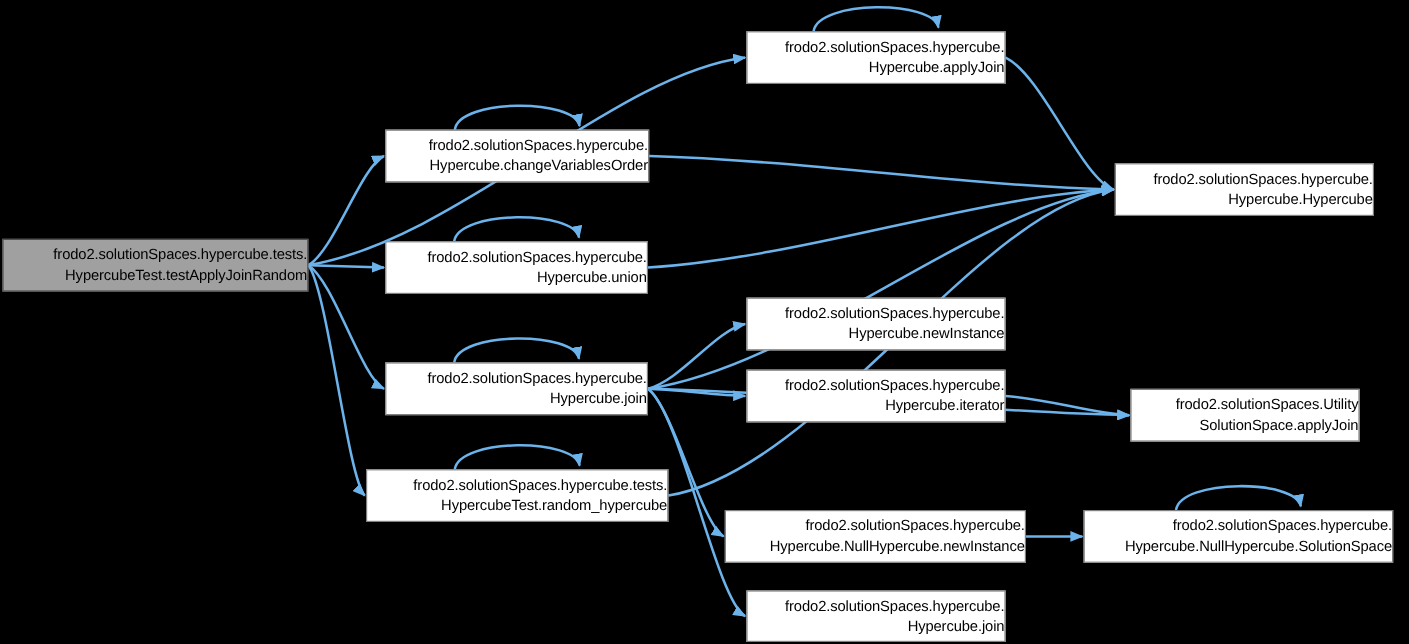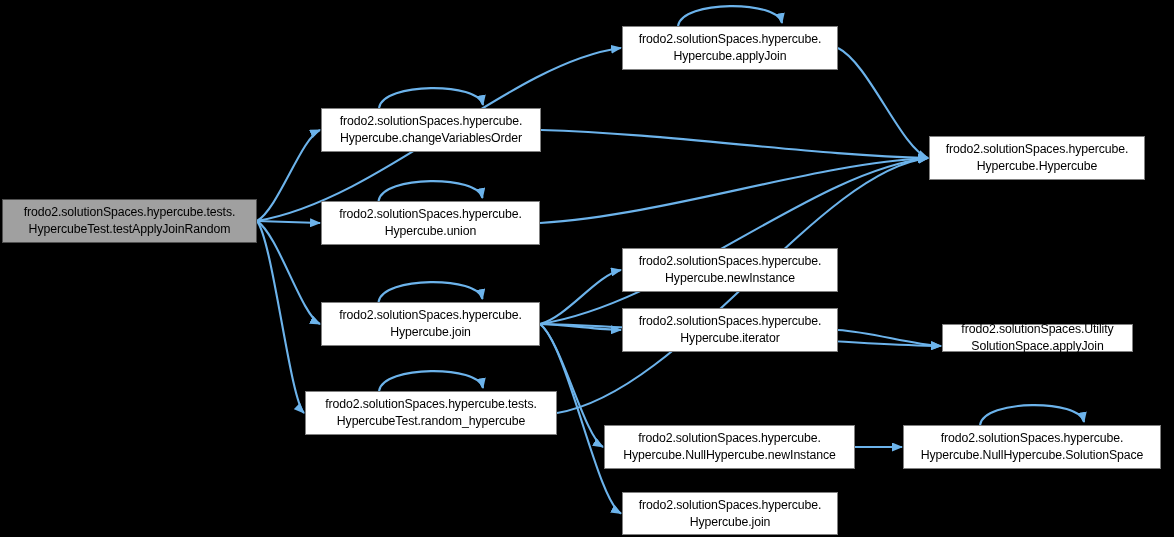--- a/index.html
+++ b/index.html
@@ -23,21 +23,21 @@
     top: 0;
     width: 1174px;
     height: 537px;
   }
   .node {
     position: absolute;
     background: #ffffff;
     border: 1px solid #808080;
     display: flex;
     flex-direction: column;
-    align-items: center;
+    align-items: flex-end;
     justify-content: center;
     text-align: center;
     color: #000000;
     font-size: 12.3px;
     line-height: 17px;
     letter-spacing: -0.1px;
     z-index: 5;
   }
   .node.root {
     background: #a0a0a0;
@@ -107,21 +107,21 @@
         <span class="ln">Hypercube.newInstance</span>
       </div>
       <div class="node" style="left: 321px; top: 302px; width: 219px; height: 44px;">
         <span class="ln">frodo2.solutionSpaces.hypercube.</span>
         <span class="ln">Hypercube.join</span>
       </div>
       <div class="node" style="left: 622px; top: 308px; width: 216px; height: 44px;">
         <span class="ln">frodo2.solutionSpaces.hypercube.</span>
         <span class="ln">Hypercube.iterator</span>
       </div>
-      <div class="node" style="left: 942px; top: 324px; width: 191px; height: 28px;">
+      <div class="node" style="left: 942px; top: 324px; width: 191px; height: 44px;">
         <span class="ln">frodo2.solutionSpaces.Utility</span>
         <span class="ln">SolutionSpace.applyJoin</span>
       </div>
       <div class="node" style="left: 305px; top: 391px; width: 252px; height: 44px;">
         <span class="ln">frodo2.solutionSpaces.hypercube.tests.</span>
         <span class="ln">HypercubeTest.random_hypercube</span>
       </div>
       <div class="node" style="left: 604px; top: 425px; width: 251px; height: 44px;">
         <span class="ln">frodo2.solutionSpaces.hypercube.</span>
         <span class="ln">Hypercube.NullHypercube.newInstance</span>

